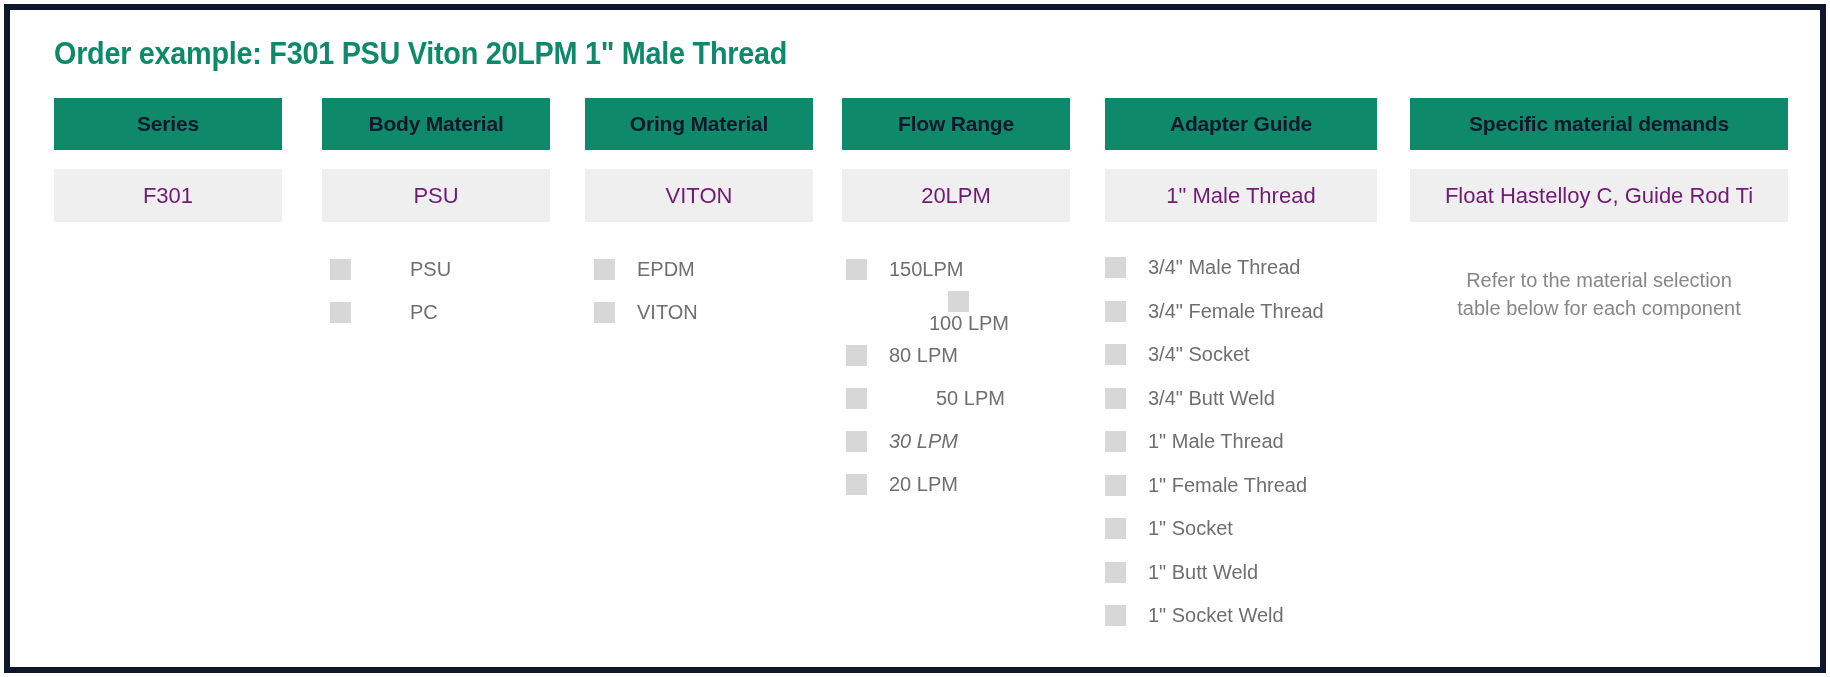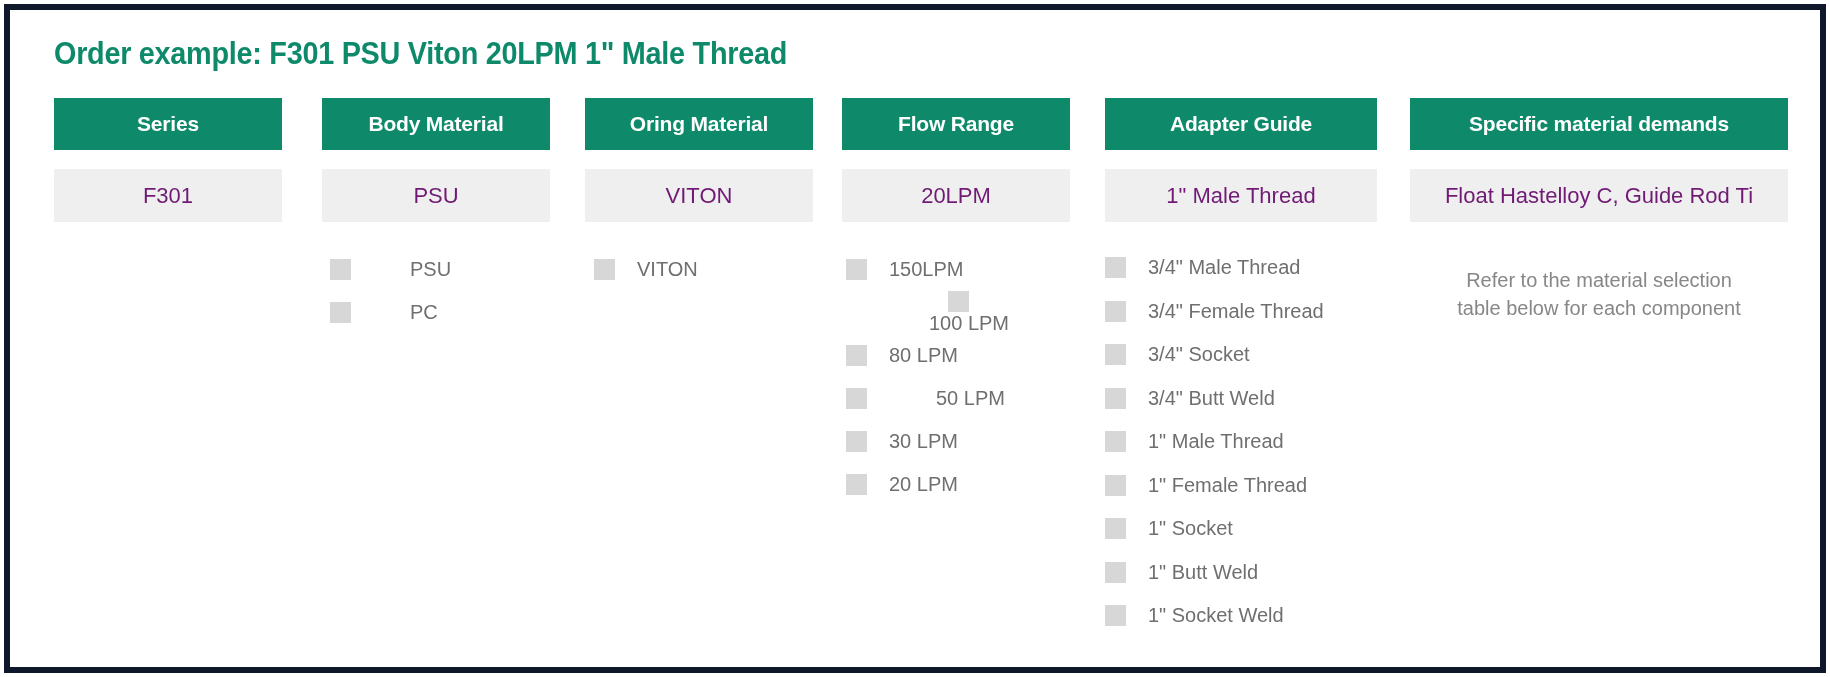--- a/index.html
+++ b/index.html
@@ -48,21 +48,21 @@
     width: 100%;
     height: 100%;
   }
   .col {
     position: absolute;
     top: 88px;
   }
   .col-head {
     height: 52px;
     background: #0e8a6b;
-    color: #ffffff;
+    color: #0f172a;
     font-size: 21px;
     font-weight: bold;
     display: flex;
     align-items: center;
     justify-content: center;
     text-align: center;
     font-family: "Liberation Sans Narrow", "Liberation Sans", sans-serif;
     letter-spacing: -0.2px;
     box-sizing: border-box;
     padding: 0 6px;
@@ -139,20 +139,24 @@
           </div>
         </div>
       </div>
 
       <div class="col" style="left:575px; width:228px;">
         <div class="col-head">Oring Material</div>
         <div class="col-value">VITON</div>
         <div class="options">
           <div class="option" style="padding-left:9px;">
             <span class="checkbox"></span>
+            <span class="option-label" style="margin-left:22px;">EPDM</span>
+          </div>
+          <div class="option" style="padding-left:9px;">
+            <span class="checkbox"></span>
             <span class="option-label" style="margin-left:22px;">VITON</span>
           </div>
         </div>
       </div>
 
       <div class="col" style="left:832px; width:228px;">
         <div class="col-head">Flow Range</div>
         <div class="col-value">20LPM</div>
         <div class="options">
           <div class="option" style="padding-left:4px;">
@@ -164,21 +168,21 @@
             <span class="option-label" style="margin-left:22px;">100 LPM</span>
           </div>
           <div class="option" style="padding-left:4px;">
             <span class="checkbox"></span>
             <span class="option-label" style="margin-left:22px;">80 LPM</span>
           </div>
           <div class="option" style="padding-left:4px;gap:47px;">
             <span class="checkbox"></span>
             <span class="option-label" style="margin-left:22px;">50 LPM</span>
           </div>
-          <div class="option" style="padding-left:4px;">
+          <div class="option" style="padding-left:4px;font-style:italic;">
             <span class="checkbox"></span>
             <span class="option-label" style="margin-left:22px;">30 LPM</span>
           </div>
           <div class="option" style="padding-left:4px;">
             <span class="checkbox"></span>
             <span class="option-label" style="margin-left:22px;">20 LPM</span>
           </div>
         </div>
       </div>
 

